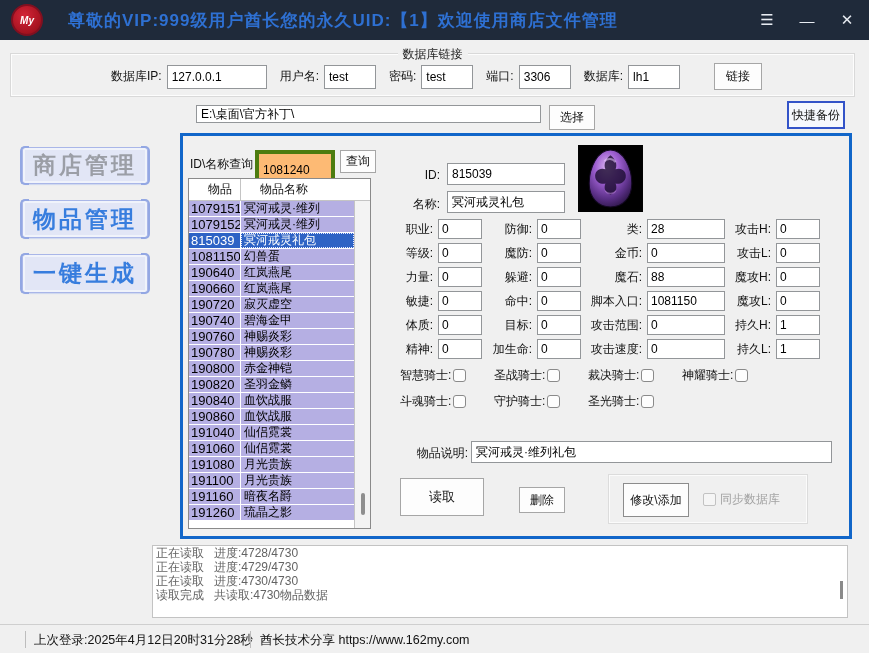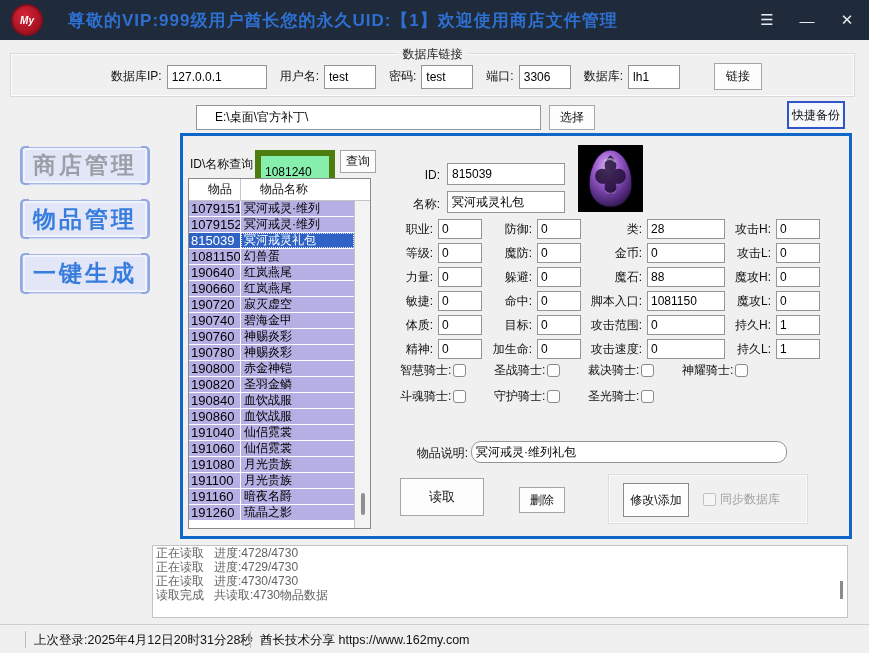--- a/index.html
+++ b/index.html
@@ -27,22 +27,22 @@
   .dbrow { position:absolute; left:100px; top:9px; display:flex; align-items:center; }
   .dblab { font-size:12px; color:#111; padding-right:5px; white-space:nowrap; }
   .dbinp { height:24px; border:1px solid #939699; background:#fff; font-size:12px; padding:0 4px;
            font-family:"Liberation Sans","DejaVu Sans",sans-serif; }
   .btn { background:#fdfdfd; border:1px solid #a6a6a6; border-radius:0; font-size:12px; color:#111;
          display:flex; align-items:center; justify-content:center;
          font-family:"Liberation Sans","DejaVu Sans",sans-serif; }
   .connect-btn { width:48px; height:27px; margin-left:34px; }
 
   
-  .path-input { position:absolute; left:196px; top:105px; width:345px; height:25px;
-                border:1px solid #939699; background:#fff; font-size:12px; padding:0 18px;
+  .path-input { position:absolute; left:196px; top:105px; width:345px; height:18px;
+                border:1px solid #939699; background:#fff; font-size:12px; padding:0 4px;
                 font-family:"Liberation Sans","DejaVu Sans",sans-serif; }
   .browse-btn { position:absolute; left:549px; top:105px; width:46px; height:25px; }
   .backup-btn { position:absolute; left:787px; top:101px; width:58px; height:28px;
                 border:2px solid #3353c8; background:#f6f8fd; }
 
   
   .navbtn { position:absolute; left:22px; width:126px; background:#e2e6f6;
             border:1px solid #a9b6e8; border-radius:3px;
             box-shadow:inset 0 0 0 2px #f0f3fb, 0 1px 1px #ccd6ef;
             display:flex; align-items:center; justify-content:center;
@@ -55,21 +55,21 @@
   .nav2 { top:200px; height:38px; }
   .nav3 { top:254px; height:39px; }
 
   
   .bluepanel { position:absolute; left:180px; top:133px; width:672px; height:406px;
                border:3px solid #1166c9; background:#f0f0f0; }
 
   
   .search-label { position:absolute; left:190px; top:156px; font-size:12px; color:#111; }
   .search-input { position:absolute; left:255px; top:150px; width:80px; height:23px;
-                  border:6px solid #4d7c0f; background:#86efac; font-size:12px; padding:16px 4px;
+                  border:4px solid #4d7c0f; background:#fdba74; font-size:12px; padding:16px 4px;
                   font-family:"Liberation Sans","DejaVu Sans",sans-serif; }
   .search-btn { position:absolute; left:340px; top:150px; width:36px; height:23px; }
 
   
   .listbox { position:absolute; left:188px; top:178px; width:183px; height:351px;
              border:1px solid #8a8a8a; background:#fff; overflow:hidden; }
   .list-header { display:flex; height:22px; background:#fff; border-bottom:1px solid #c4c4c4; }
   .list-header span { font-size:12px; color:#111; line-height:21px; padding-left:19px; }
   .hcol-id { width:52px; border-right:1px solid #c4c4c4; }
   .hcol-name { flex:1; }
@@ -96,27 +96,27 @@
   .attr-row { display:flex; align-items:center; height:24px; }
   .alab { font-size:12px; color:#111; text-align:right; padding-right:5px; white-space:nowrap; }
   .ainp { height:20px; border:1px solid #939699; background:#fff; font-size:12px; padding:0 3px;
           font-family:"Liberation Sans","DejaVu Sans",sans-serif; }
   .alab.c1 { width:38px; } .ainp.c1 { width:44px; }
   .alab.c2 { width:55px; } .ainp.c2 { width:44px; }
   .alab.c3 { width:66px; } .ainp.c3 { width:78px; }
   .alab.c4 { width:51px; } .ainp.c4 { width:44px; }
 
   .knight-grid { position:absolute; left:400px; top:362px; width:400px; }
-  .knight-row { display:flex; height:26px; align-items:flex-start; }
+  .knight-row { display:flex; height:26px; align-items:center; }
   .kcell { width:94px; display:flex; align-items:center; font-size:12px; color:#111; white-space:nowrap; }
   .kcell input[type=checkbox] { appearance:none; width:13px; height:13px; border:1px solid #8a8a8a;
           border-radius:3px; background:#fdfdfd; margin-left:2px; }
 
   .desc-label { left:404px; top:445px; width:64px; }
-  .desc-input { left:471px; top:441px; width:316px;border-radius:10px; }
+  .desc-input { left:471px; top:441px; width:361px; }
 
   .read-btn   { position:absolute; left:400px; top:478px; width:84px; height:38px; font-size:13px; }
   .delete-btn { position:absolute; left:519px; top:487px; width:46px; height:26px; }
   .modify-group { position:absolute; left:608px; top:474px; width:200px; height:50px;
                   border:1px solid #dcdcdc; box-shadow:inset 0 0 0 1px #fbfbfb; }
   .modify-btn { position:absolute; left:14px; top:8px; width:66px; height:34px; border-color:#8c8c8c; }
   .sync-wrap { position:absolute; left:94px; top:16px; display:flex; align-items:center; }
   .sync-wrap input[type=checkbox] { appearance:none; width:13px; height:13px; border:1px solid #c2c2c2;
                   background:#f5f5f5; border-radius:2px; }
   .sync-wrap span { font-size:12px; color:#a2a2a2; margin-left:4px; }

